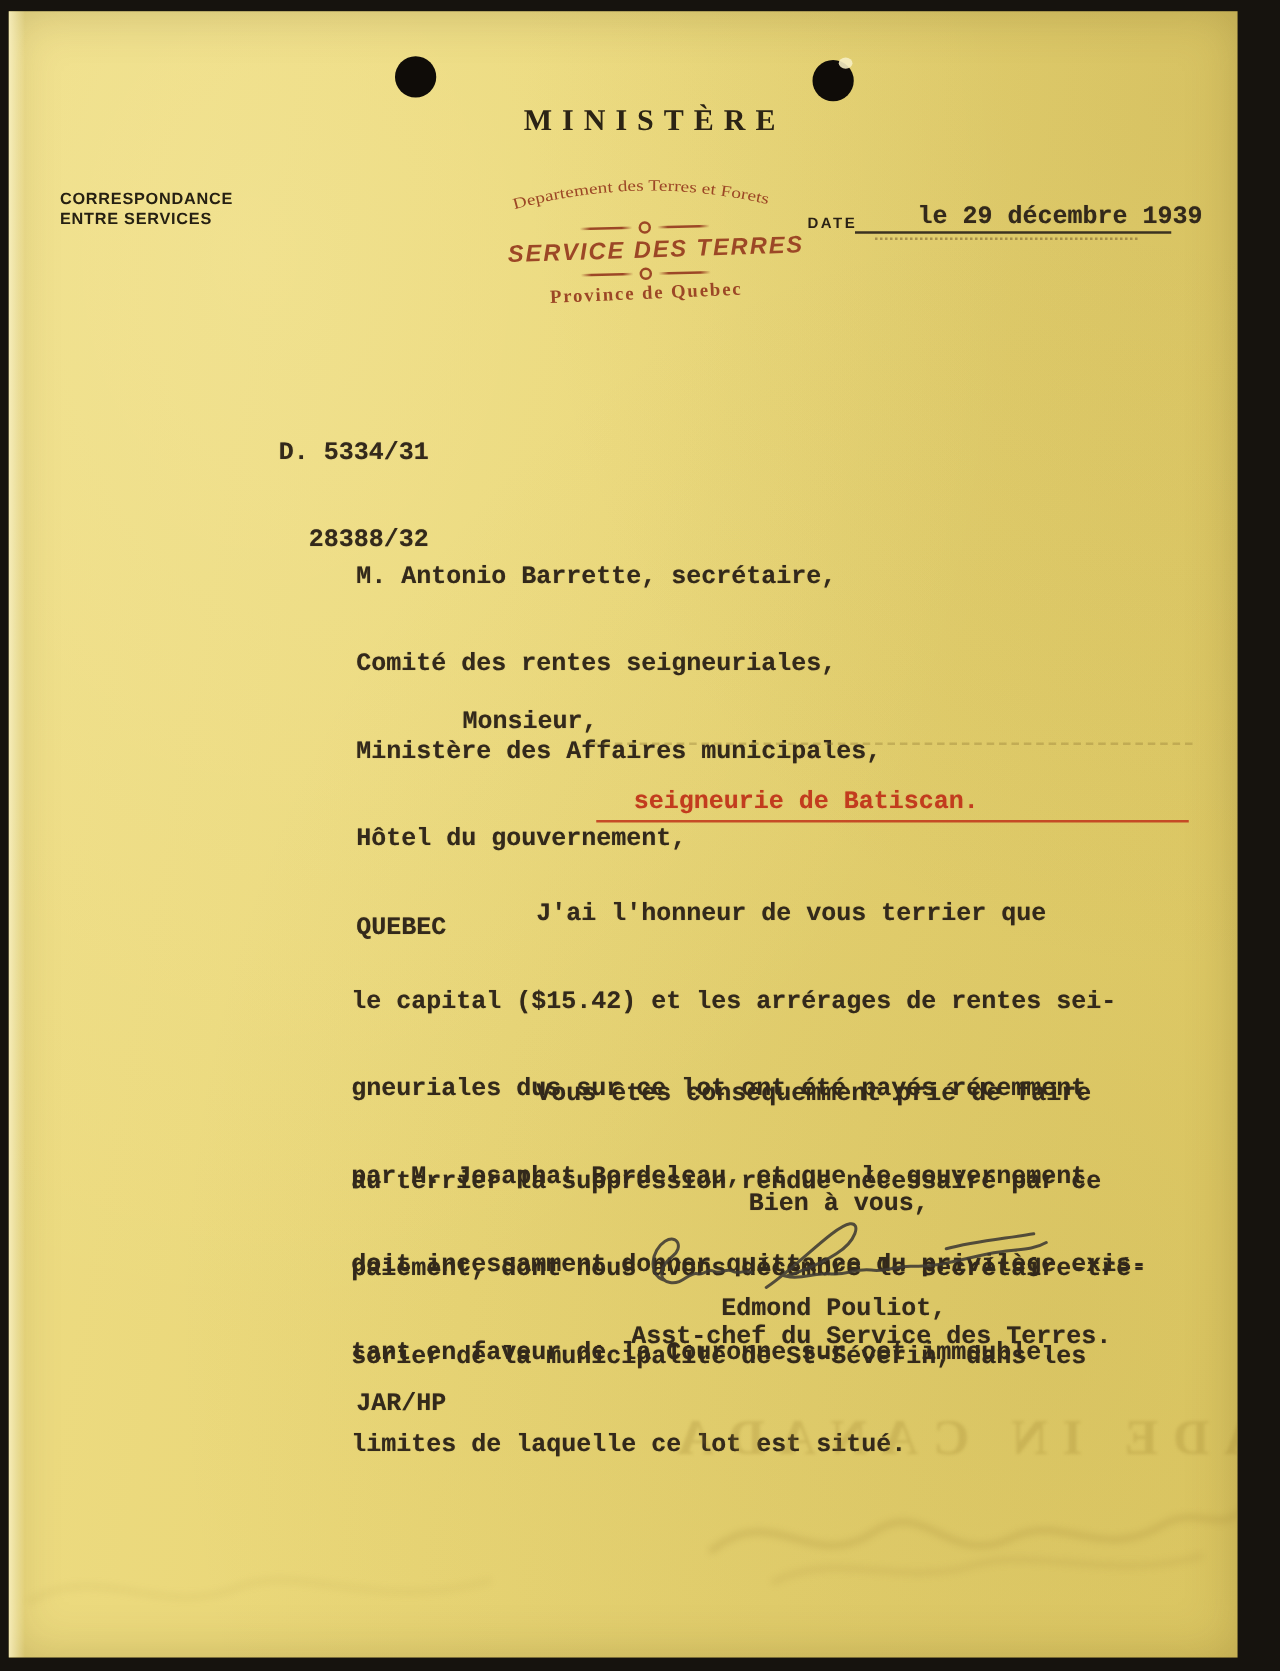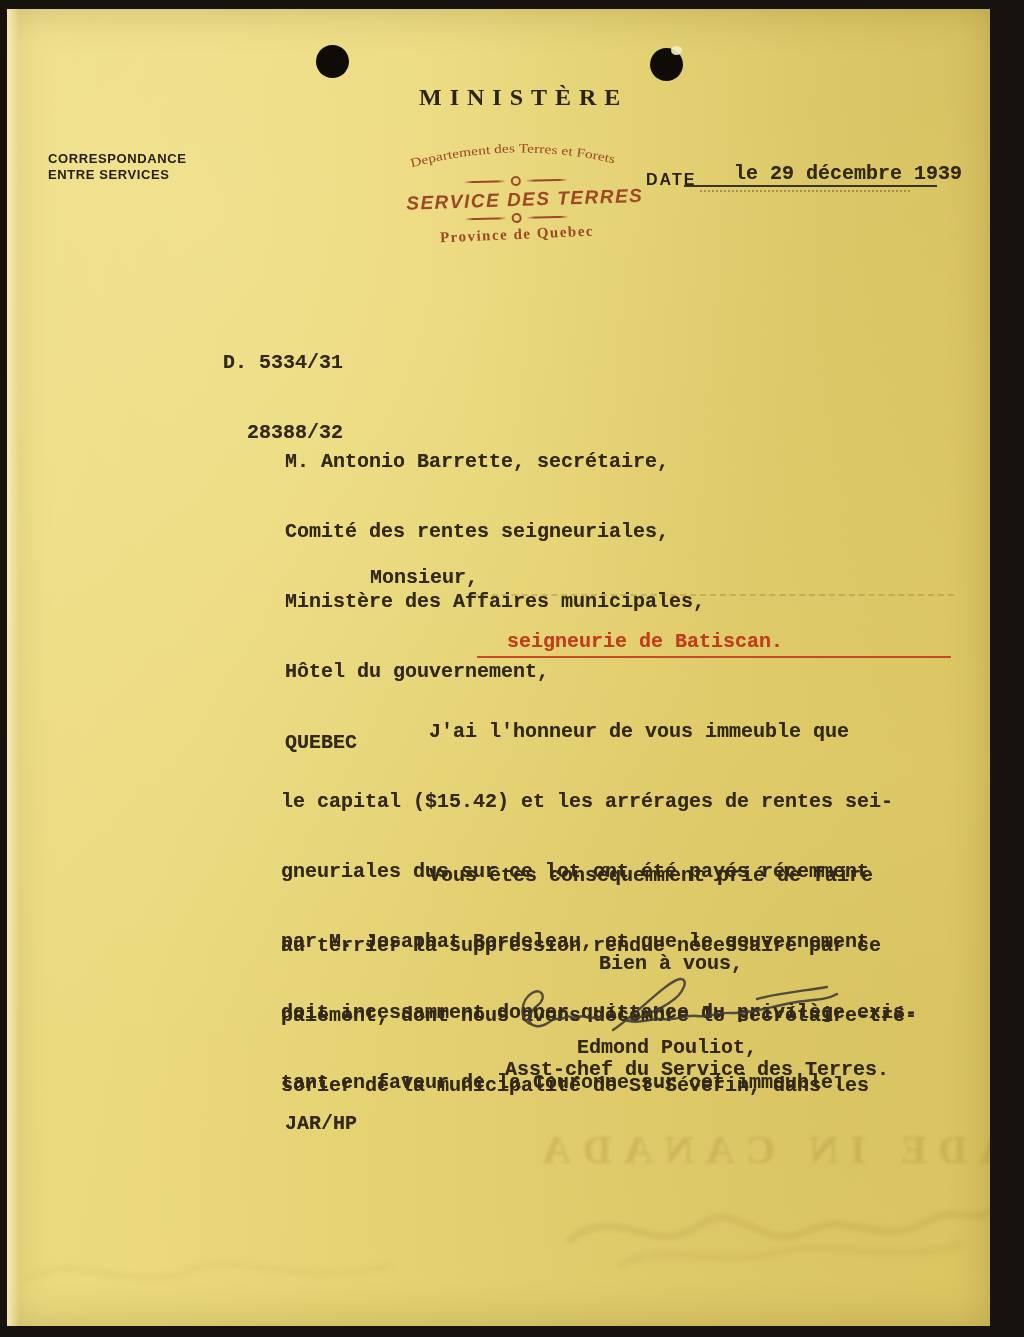--- a/index.html
+++ b/index.html
@@ -30,21 +30,21 @@
         color:#9c4726;transform:rotate(-1.3deg);}
   .stamp svg text{fill:#9c4726;font-family:"Liberation Serif",serif;font-size:12.5px;}
   .stamp-divider{display:flex;align-items:center;justify-content:center;gap:5px;margin:2px 0 3px;}
   .stamp-divider .bar{width:42px;height:2px;background:linear-gradient(90deg,rgba(156,71,38,0),#9c4726 20%,#9c4726 80%,rgba(156,71,38,0));}
   .stamp-divider .ring{width:6px;height:6px;border:2px solid #9c4726;border-radius:50%;}
   .stamp-service{font-family:"Liberation Sans",sans-serif;font-style:italic;font-weight:800;
         font-size:19px;letter-spacing:1.5px;transform:rotate(-0.6deg);white-space:nowrap;}
   .stamp-province{font-family:"Liberation Serif",serif;font-weight:700;font-size:15px;
         letter-spacing:1.5px;margin-top:3px;transform:rotate(-1.2deg);white-space:nowrap;}
 
-  .date-label{position:absolute;left:646px;top:171px;font-weight:700;font-size:16px;
+  .date-label{position:absolute;left:646px;top:171px;font-weight:700;font-size:12px;
         letter-spacing:2px;color:#2a2115;}
   .date-rule{position:absolute;left:684px;top:185px;width:253px;height:2px;background:#3b3220;}
   .date-rule-dots{position:absolute;left:700px;top:190px;width:210px;border-top:2px dotted rgba(120,95,50,0.55);}
 
   .typed{position:absolute;font-family:"Liberation Mono",monospace;font-weight:700;
         font-size:20px;line-height:23.4px;color:#33291b;white-space:pre;
         text-shadow:0 0 0.6px rgba(51,41,27,0.55);}
   .typed .indent{padding-left:148px;}
   .red{color:#c23c1e;text-shadow:0 0 0.6px rgba(194,60,30,0.5);}
   .subject-rule{position:absolute;left:477px;top:656px;width:474px;height:2px;background:#c23c1e;opacity:.9;}
@@ -117,33 +117,34 @@
         <div>QUEBEC</div>
       </div>
 
       <div class="typed" style="left:370px;top:566px;">Monsieur,</div>
       <div class="ghost-dashes"></div>
 
       <div class="typed red" style="left:507px;top:630px;">seigneurie de Batiscan.</div>
       <div class="subject-rule"></div>
 
       <div class="typed" style="left:281px;top:673px;">
-        <div class="indent">J'ai l'honneur de vous immeuble que</div>
+        <div class="indent">J'ai l'honneur de vous terrier que</div>
         <div>le capital ($15.42) et les arrérages de rentes sei-</div>
         <div>gneuriales dus sur ce lot ont été payés récemment</div>
         <div>par M. Josaphat Bordeleau, et que le gouvernement</div>
         <div>doit incessamment donner quittance du privilège exis-</div>
         <div>tant en faveur de la Couronne sur cet immeuble.</div>
       </div>
 
       <div class="typed" style="left:281px;top:817px;">
         <div class="indent">Vous êtes conséquemment prié de faire</div>
         <div>au terrier la suppression rendue nécessaire par ce</div>
         <div>paiement, dont nous avons décembre le secrétaire-tré-</div>
         <div>sorier de la municipalité de St-Séverin, dans les</div>
+        <div>limites de laquelle ce lot est situé.</div>
       </div>
 
       <div class="typed" style="left:599px;top:952px;">Bien à vous,</div>
 
       <svg class="sig" viewBox="0 0 345 78">
         <path d="M 16 52 C 3 48 6 28 17 21 C 27 15 32 26 23 33 C 14 40 10 52 21 54 C 31 56 37 45 43 47 C 48 49 51 42 56 45 C 61 48 66 42 71 45 C 76 48 82 43 86 46"></path>
         <path d="M 98 58 C 122 42 152 9 165 7 C 174 6 170 21 154 31 C 142 39 126 45 114 49 C 126 52 136 46 148 47"></path>
         <path d="M 148 47 C 162 49 170 42 182 44 C 194 46 202 40 216 41 C 236 42 254 35 276 31 C 296 27 310 29 322 22"></path>
         <path d="M 242 27 C 264 21 288 19 312 15"></path>
       </svg>

